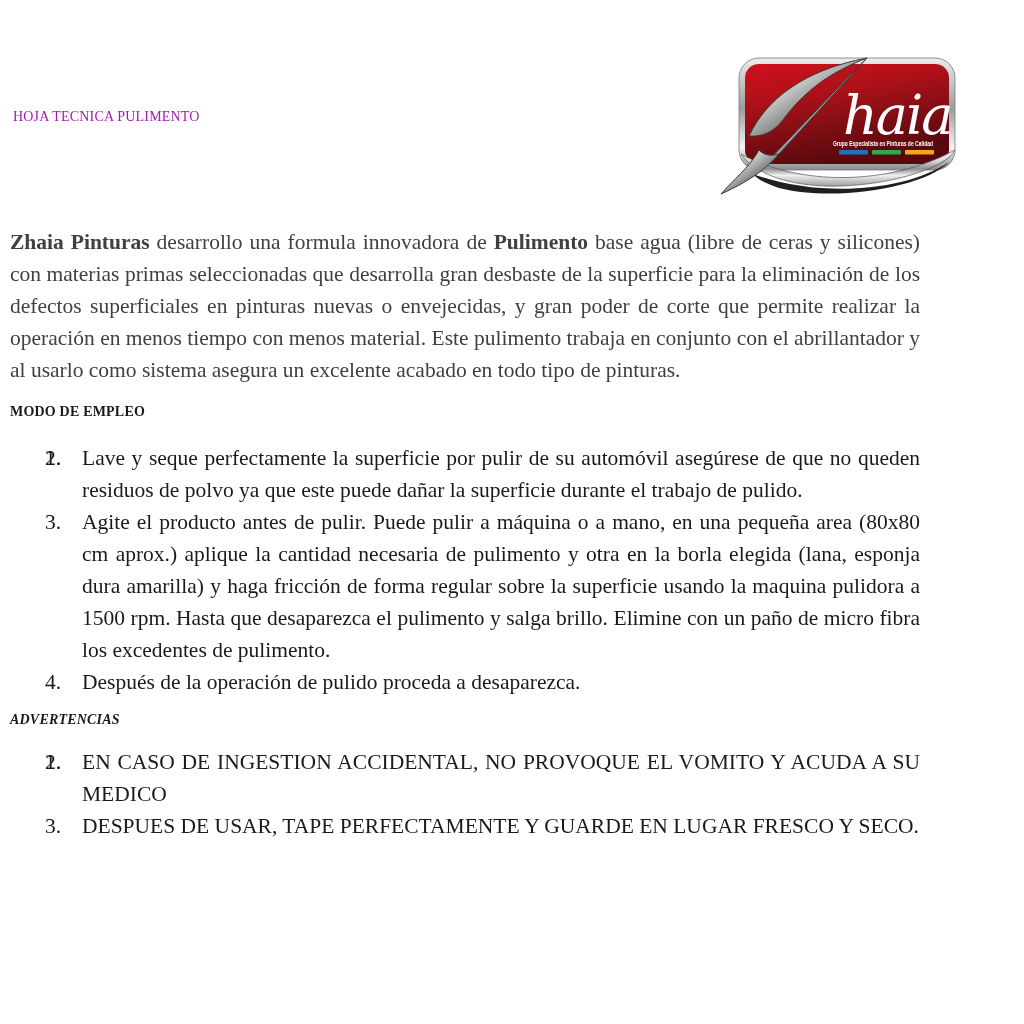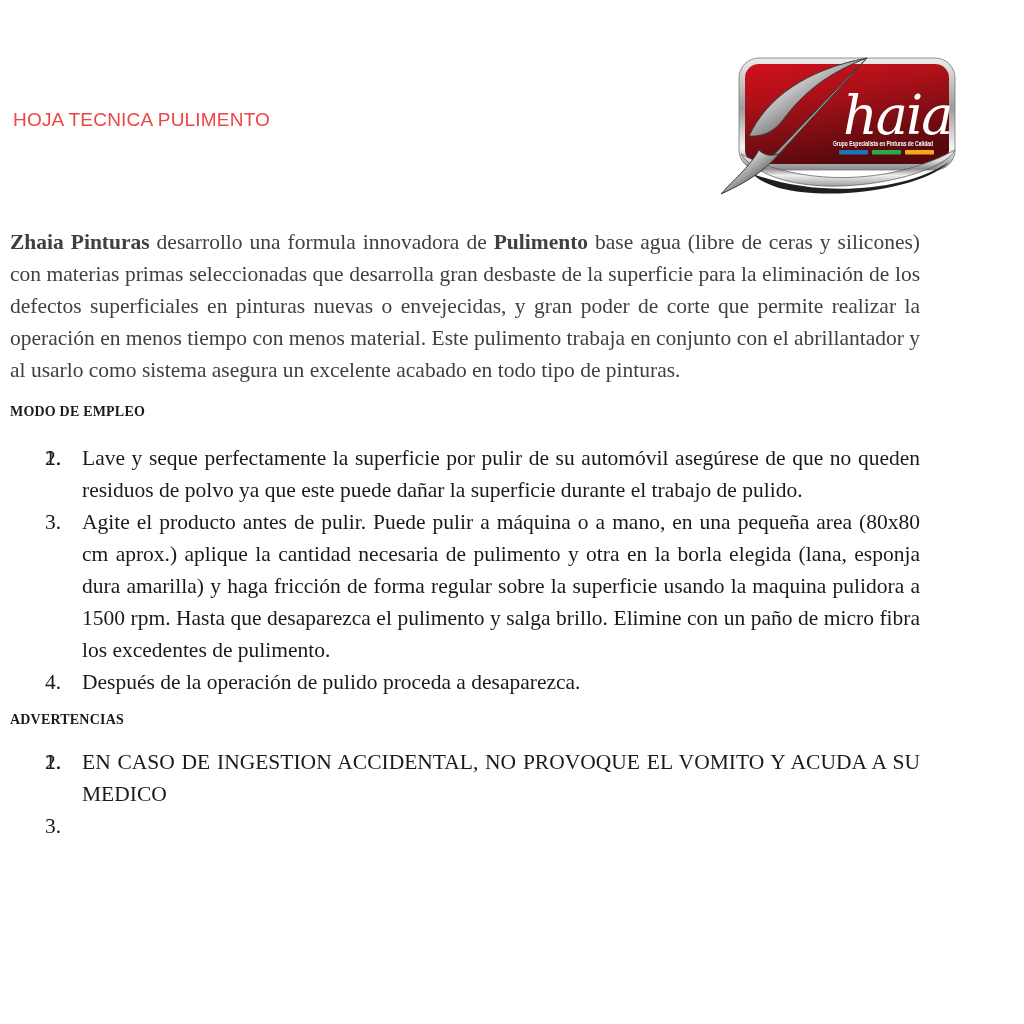--- a/index.html
+++ b/index.html
@@ -1,22 +1,22 @@
 <!DOCTYPE html>
 <html><head>
 <meta charset="utf-8">
 <style>
   * { margin:0; padding:0; box-sizing:border-box; }
   html,body { width:1024px; height:1024px; background:#ffffff; overflow:hidden; }
   body { font-family:"Liberation Serif", serif; color:#1a1a1a; position:relative; }
 
   .doc-title{
     position:absolute; left:13px; top:109px;
-    font-family:Liberation Sans, sans-serif;
-    font-size:19px; color:#ef4444; letter-spacing:0.2px;
+    font-family:Liberation Serif, serif;
+    font-size:14px; color:#a21caf; letter-spacing:0.2px;
   }
 
   .logo{ position:absolute; left:719px; top:56px; width:240px; height:142px; }
   .logo svg{ display:block; width:240px; height:142px; }
 
   .content{ position:absolute; left:10px; top:226px; width:910px; }
 
   .intro{
     font-size:21.5px; line-height:32px; text-align:justify; color:#404040;
   }
@@ -29,21 +29,21 @@
 
   ol.num-list{ list-style:none; margin-top:14px; }
   ol.num-list li{
     position:relative; padding-left:72px;
     font-size:21.5px; line-height:32px; text-align:justify;
   }
   ol.num-list li .li-num{
     position:absolute; left:35px; top:0; text-align:left;
   }
   ol.num-list.warnings{ margin-top:10px; }
-  .section-heading.adv{ margin-top:6px; }
+  .section-heading.adv{ margin-top:6px;font-style:italic; }
 </style>
 </head>
 <body>
 
 <div class="doc-title">HOJA TECNICA PULIMENTO</div>
 
 <div class="logo">
   <svg viewBox="0 0 240 142" xmlns="http://www.w3.org/2000/svg">
     <defs>
       <linearGradient id="frame" x1="0" y1="0" x2="0" y2="1">
@@ -124,16 +124,17 @@
   <ol class="num-list warnings">
     <li>
       <span class="li-num">1.</span>
     </li>
     <li>
       <span class="li-num">2.</span>
       <span>EN CASO DE INGESTION ACCIDENTAL, NO PROVOQUE EL VOMITO Y ACUDA A SU MEDICO</span>
     </li>
     <li>
       <span class="li-num">3.</span>
+      <span>DESPUES DE USAR, TAPE PERFECTAMENTE Y GUARDE EN LUGAR FRESCO Y SECO.</span>
     </li>
   </ol>
 
 </div>
 
 </body></html>

